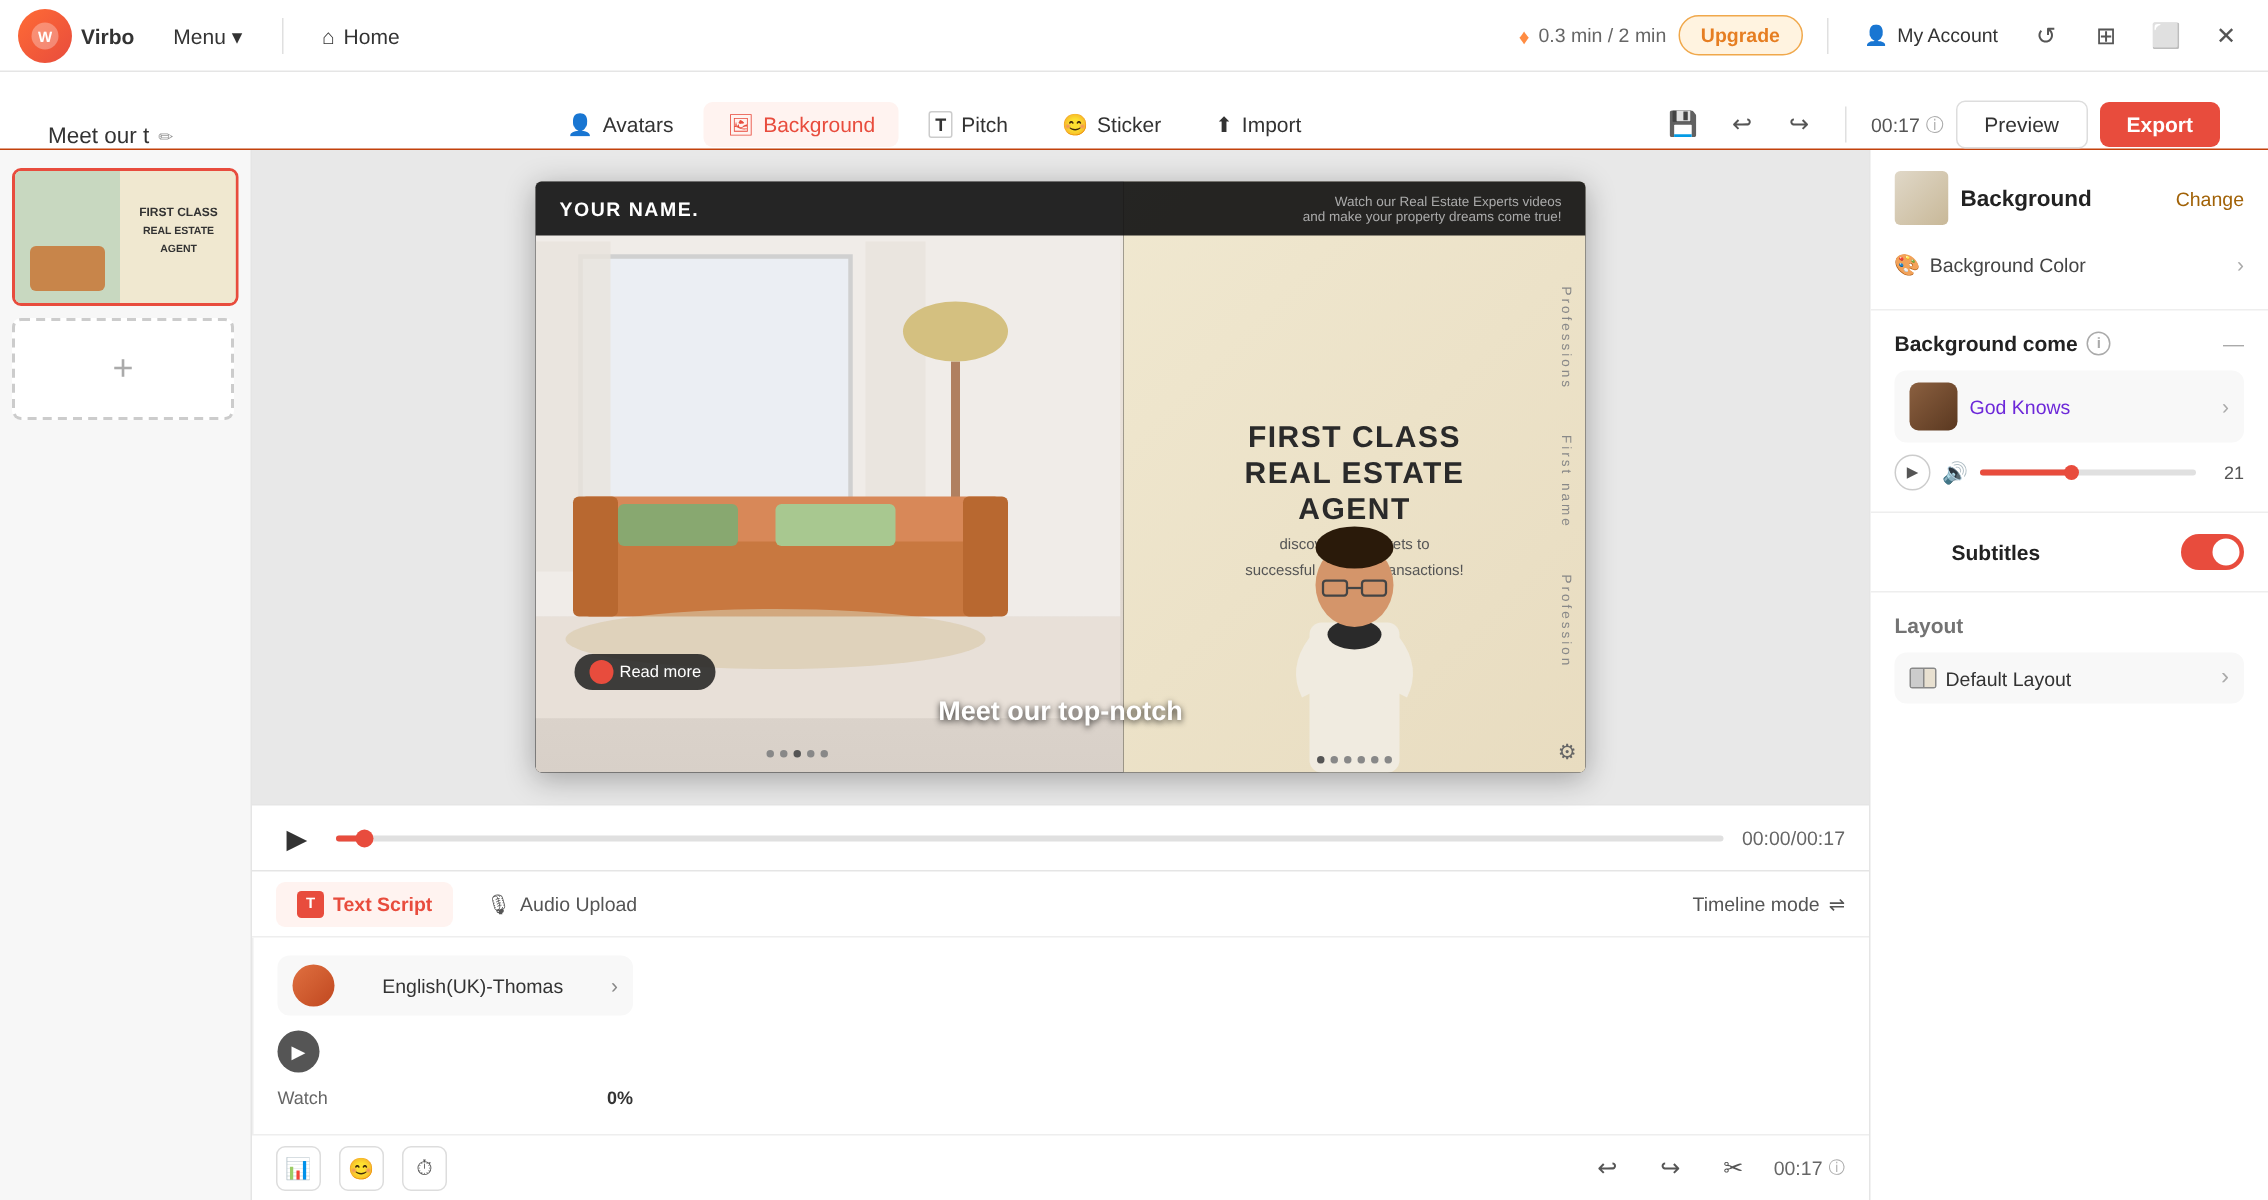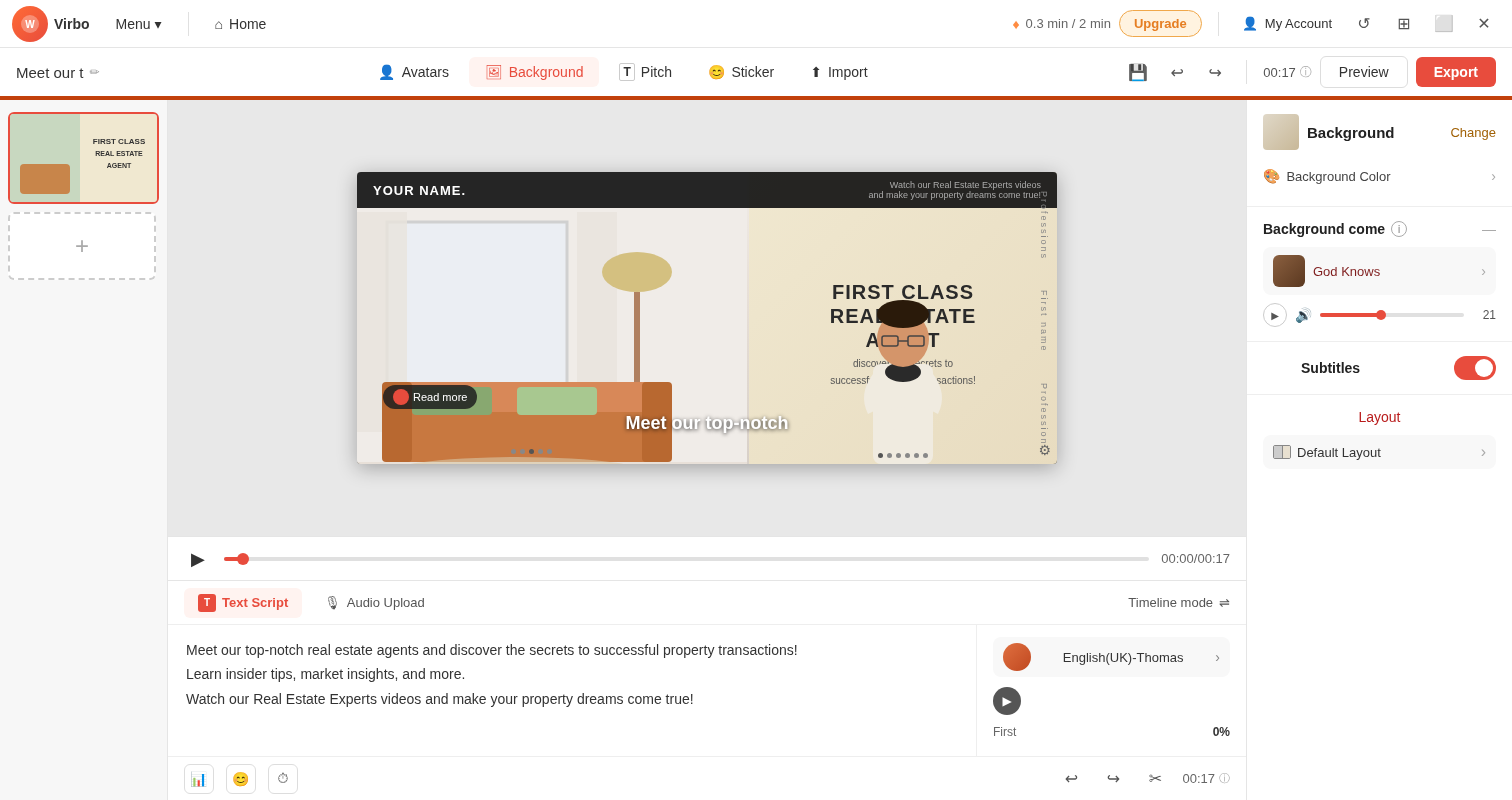--- a/index.html
+++ b/index.html
@@ -101,23 +101,23 @@
       border-radius: 4px;
       font-size: 16px;
       color: #555;
     }
 
     
     .toolbar {
       height: 52px;
       background: #fff;
       display: flex;
-      align-items: center;
-      border-bottom: 4px solid #c2410c;
-      padding: 0 16px;
+      align-items: flex-end;
+      border-bottom: 1px solid #c2410c;
+      padding: 0 32px;
       flex-shrink: 0;
     }
     .tab-title {
       font-size: 15px;
       color: #333;
       display: flex;
       align-items: center;
       gap: 6px;
       margin-right: 24px;
     }
@@ -268,21 +268,21 @@
     .video-canvas {
       flex: 1;
       display: flex;
       align-items: center;
       justify-content: center;
       padding: 12px;
       position: relative;
     }
     .video-frame {
       width: 700px;
-      height: 292px;
+      height: 394px;
       background: #1a1a1a;
       border-radius: 4px;
       position: relative;
       overflow: hidden;
       box-shadow: 0 4px 20px rgba(0,0,0,0.3);
     }
     .video-bg-split {
       display: flex;
       width: 100%;
       height: 100%;
@@ -741,21 +741,21 @@
     .music-thumb {
       width: 32px;
       height: 32px;
       background: linear-gradient(135deg, #8b6040, #5a3820);
       border-radius: 6px;
       flex-shrink: 0;
     }
     .music-name {
       flex: 1;
       font-size: 13px;
-      color: #7f1d1d;
+      color: #6d28d9;
       font-weight: 500;
     }
     .music-expand { color: #aaa; font-size: 14px; }
     .music-controls {
       display: flex;
       align-items: center;
       gap: 8px;
     }
     .music-play-btn {
       width: 24px;
@@ -829,24 +829,23 @@
       width: 18px;
       height: 18px;
       background: white;
       border-radius: 50%;
     }
     .layout-section {
       padding: 14px 16px;
     }
     .layout-header {
       font-size: 14px;
-      font-weight: 400;
-      color: #b91c1c;
+      font-weight: 700;
+      color: #737373;
       margin-bottom: 10px;
-      text-align: center;
     }
     .layout-selector {
       display: flex;
       align-items: center;
       justify-content: space-between;
       background: #f8f8f8;
       border-radius: 8px;
       padding: 8px 10px;
     }
     .layout-name {
@@ -1111,37 +1110,32 @@
         <button class="script-tab">
           <span>🎙</span>
           <span>Audio Upload</span>
         </button>
         <button class="timeline-mode-btn">
           <span>Timeline mode</span>
           <span>⇌</span>
         </button>
       </div>
       <div class="script-content">
-        <div class="script-text-area">
-          <p>Meet our top-notch real estate agents and discover the secrets to successful property transactions!</p>
-          <p>Learn insider tips, market insights, and more.</p>
-          <p>Watch our Real Estate Experts videos and make your property dreams come true!</p>
-        </div>
         <div class="script-voice-area">
           <div class="voice-selector">
             <div class="voice-avatar"></div>
             <span class="voice-name">English(UK)-Thomas</span>
             <span class="voice-arrow">›</span>
           </div>
           <button class="voice-play-btn">▶</button>
 
 
           <div class="voice-param">
             <div class="voice-param-label">
-              <span>First</span>
+              <span>Watch</span>
               <span class="voice-param-value">0%</span>
             </div>
 
           </div>
 
         </div>
       </div>
       <div class="script-bottom-bar">
         <button class="bottom-tool-btn">
           <span>📊</span>

